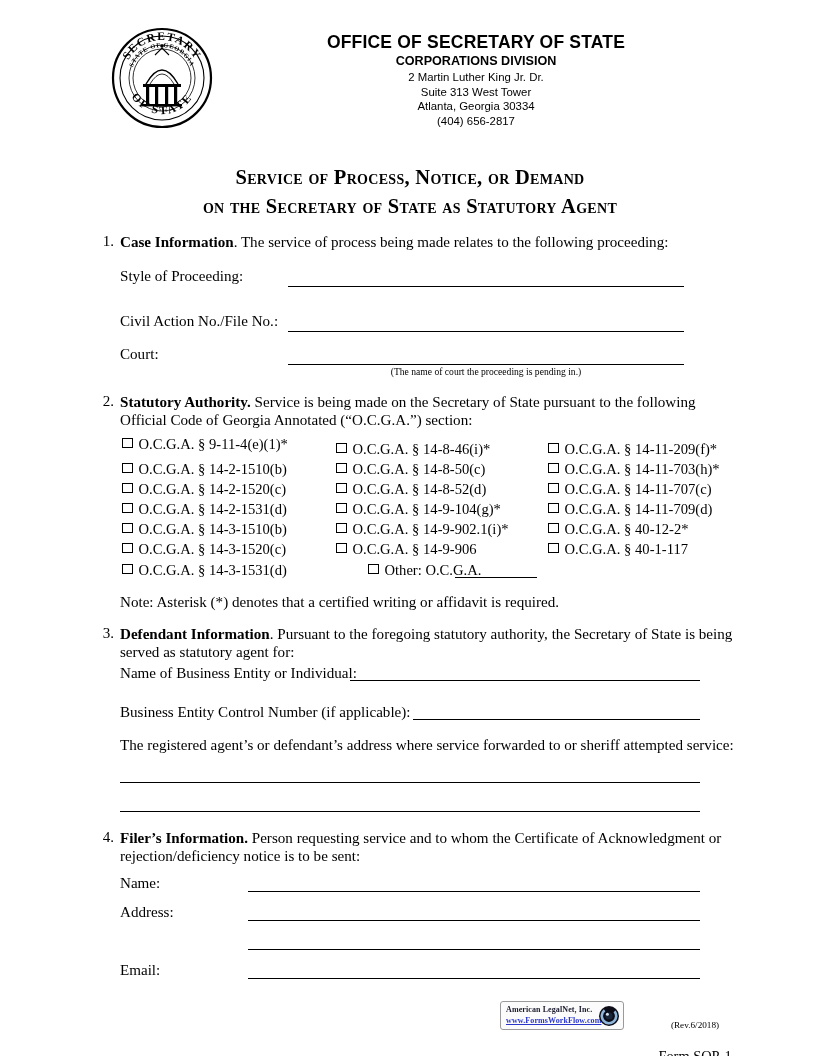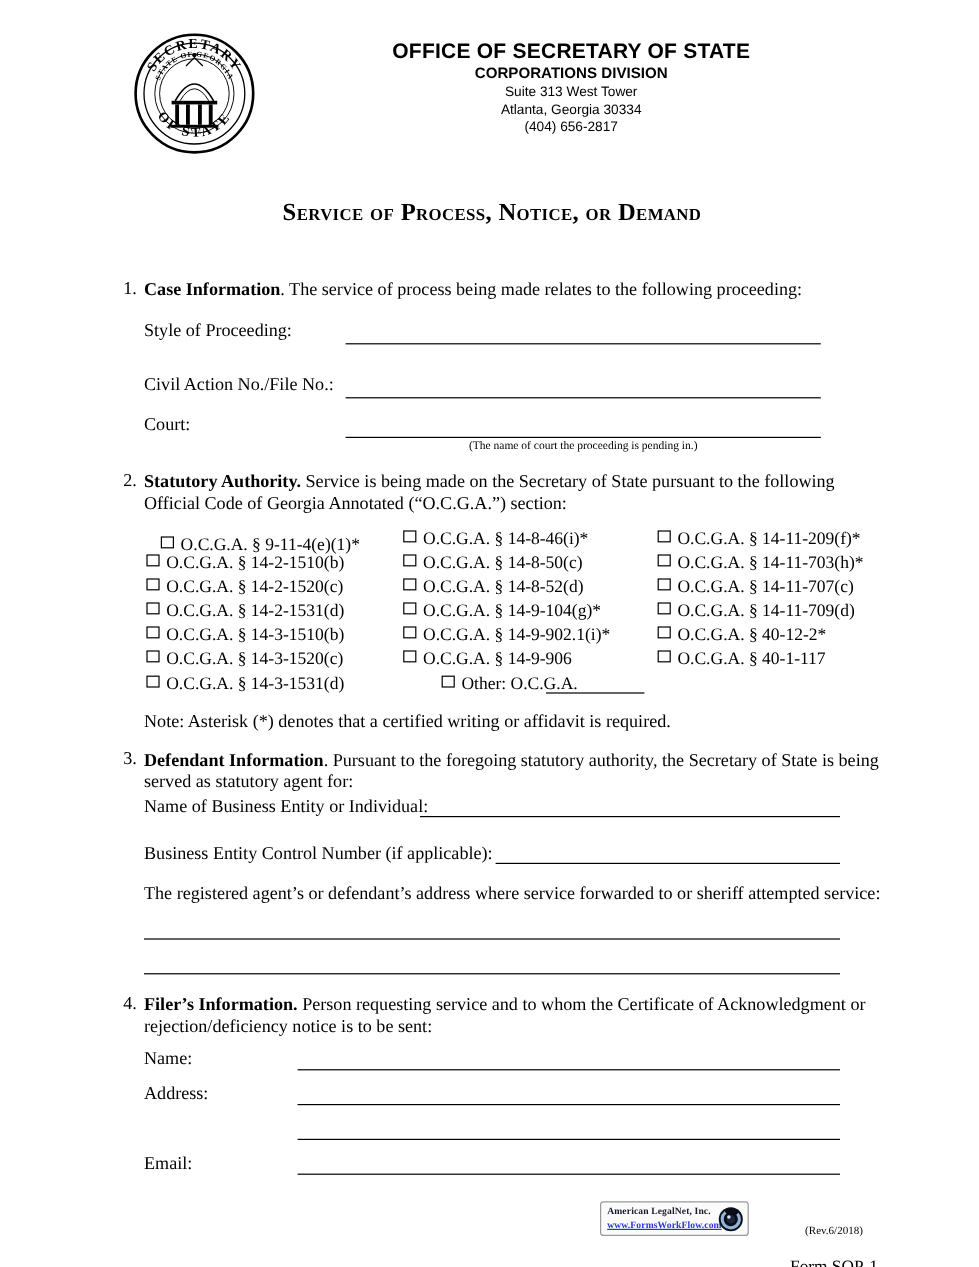--- a/index.html
+++ b/index.html
@@ -218,28 +218,30 @@
           <path d="M 45 29 L 52 22 L 59 29" stroke-width="1.1"></path>
           <circle cx="52" cy="20" r="1.8" fill="#000" stroke="none"></circle>
         </g>
         <text x="52" y="86" font-family="Liberation Serif, serif" font-size="4.6" text-anchor="middle" letter-spacing="0.8">1776</text>
       </svg>
     </div>
 
     <div class="header-text">
       <div class="office-line">OFFICE OF SECRETARY OF STATE</div>
       <div class="division-line">CORPORATIONS DIVISION</div>
+      <div class="addr-line">2 Martin Luther King Jr. Dr.</div>
       <div class="addr-line">Suite 313 West Tower</div>
       <div class="addr-line">Atlanta, Georgia 30334</div>
       <div class="addr-line">(404) 656-2817</div>
     </div>
   </div>
 
   <div class="doc-title">
     <span>Service of Process, Notice, or Demand</span>
+    <span class="l2">on the Secretary of State as Statutory Agent</span>
   </div>
 
   <div class="sec-num" style="left:92px; top:233px;">1.</div>
   <div class="sec" style="left:120px; top:233px; width:620px;">
     <span class="lead">Case Information</span><span>. The service of process being made relates to the following proceeding:</span>
   </div>
 
   <div class="row" style="left:120px; top:267px;">Style of Proceeding:</div>
   <div class="rule" style="left:288px; top:286px; width:396px;"></div>
 
@@ -249,21 +251,21 @@
   <div class="row" style="left:120px; top:345px;">Court:</div>
   <div class="rule" style="left:288px; top:364px; width:396px;"></div>
   <div class="caption" style="left:288px; top:366px; width:396px;">(The name of court the proceeding is pending in.)</div>
 
   <div class="sec-num" style="left:92px; top:393px;">2.</div>
   <div class="sec" style="left:120px; top:393px; width:600px;">
     <span class="lead">Statutory Authority.</span><span> Service is being made on the Secretary of State pursuant to the following</span>
   </div>
   <div class="sec" style="left:120px; top:411px; width:600px;">Official Code of Georgia Annotated (“O.C.G.A.”) section:</div>
 
-  <div class="cb-item" style="left:122px; top:446px;margin-left:12px;"><span class="cb-box"></span><span>O.C.G.A. § 9-11-4(e)(1)*</span></div>
+  <div class="cb-item" style="left:122px; top:436px;"><span class="cb-box"></span><span>O.C.G.A. § 9-11-4(e)(1)*</span></div>
   <div class="cb-item" style="left:122px; top:461px;"><span class="cb-box"></span><span>O.C.G.A. § 14-2-1510(b)</span></div>
   <div class="cb-item" style="left:122px; top:481px;"><span class="cb-box"></span><span>O.C.G.A. § 14-2-1520(c)</span></div>
   <div class="cb-item" style="left:122px; top:501px;"><span class="cb-box"></span><span>O.C.G.A. § 14-2-1531(d)</span></div>
   <div class="cb-item" style="left:122px; top:521px;"><span class="cb-box"></span><span>O.C.G.A. § 14-3-1510(b)</span></div>
   <div class="cb-item" style="left:122px; top:541px;"><span class="cb-box"></span><span>O.C.G.A. § 14-3-1520(c)</span></div>
   <div class="cb-item" style="left:122px; top:562px;"><span class="cb-box"></span><span>O.C.G.A. § 14-3-1531(d)</span></div>
 
   <div class="cb-item" style="left:336px; top:441px;"><span class="cb-box"></span><span>O.C.G.A. § 14-8-46(i)*</span></div>
   <div class="cb-item" style="left:336px; top:461px;"><span class="cb-box"></span><span>O.C.G.A. § 14-8-50(c)</span></div>
   <div class="cb-item" style="left:336px; top:481px;"><span class="cb-box"></span><span>O.C.G.A. § 14-8-52(d)</span></div>

